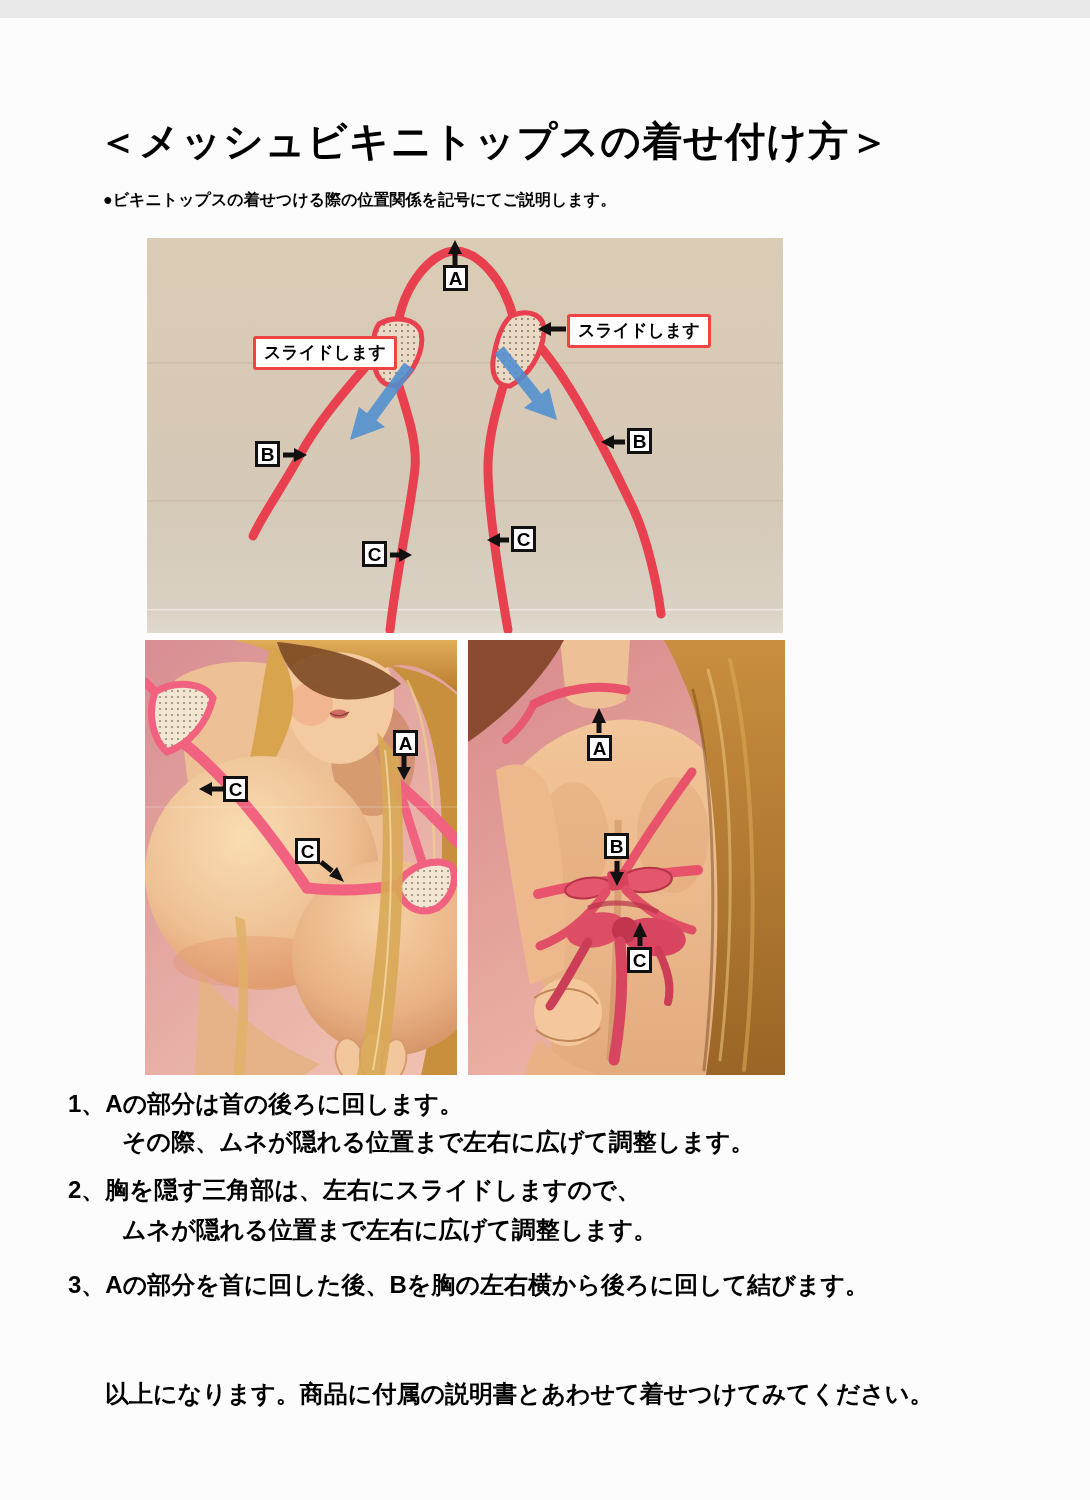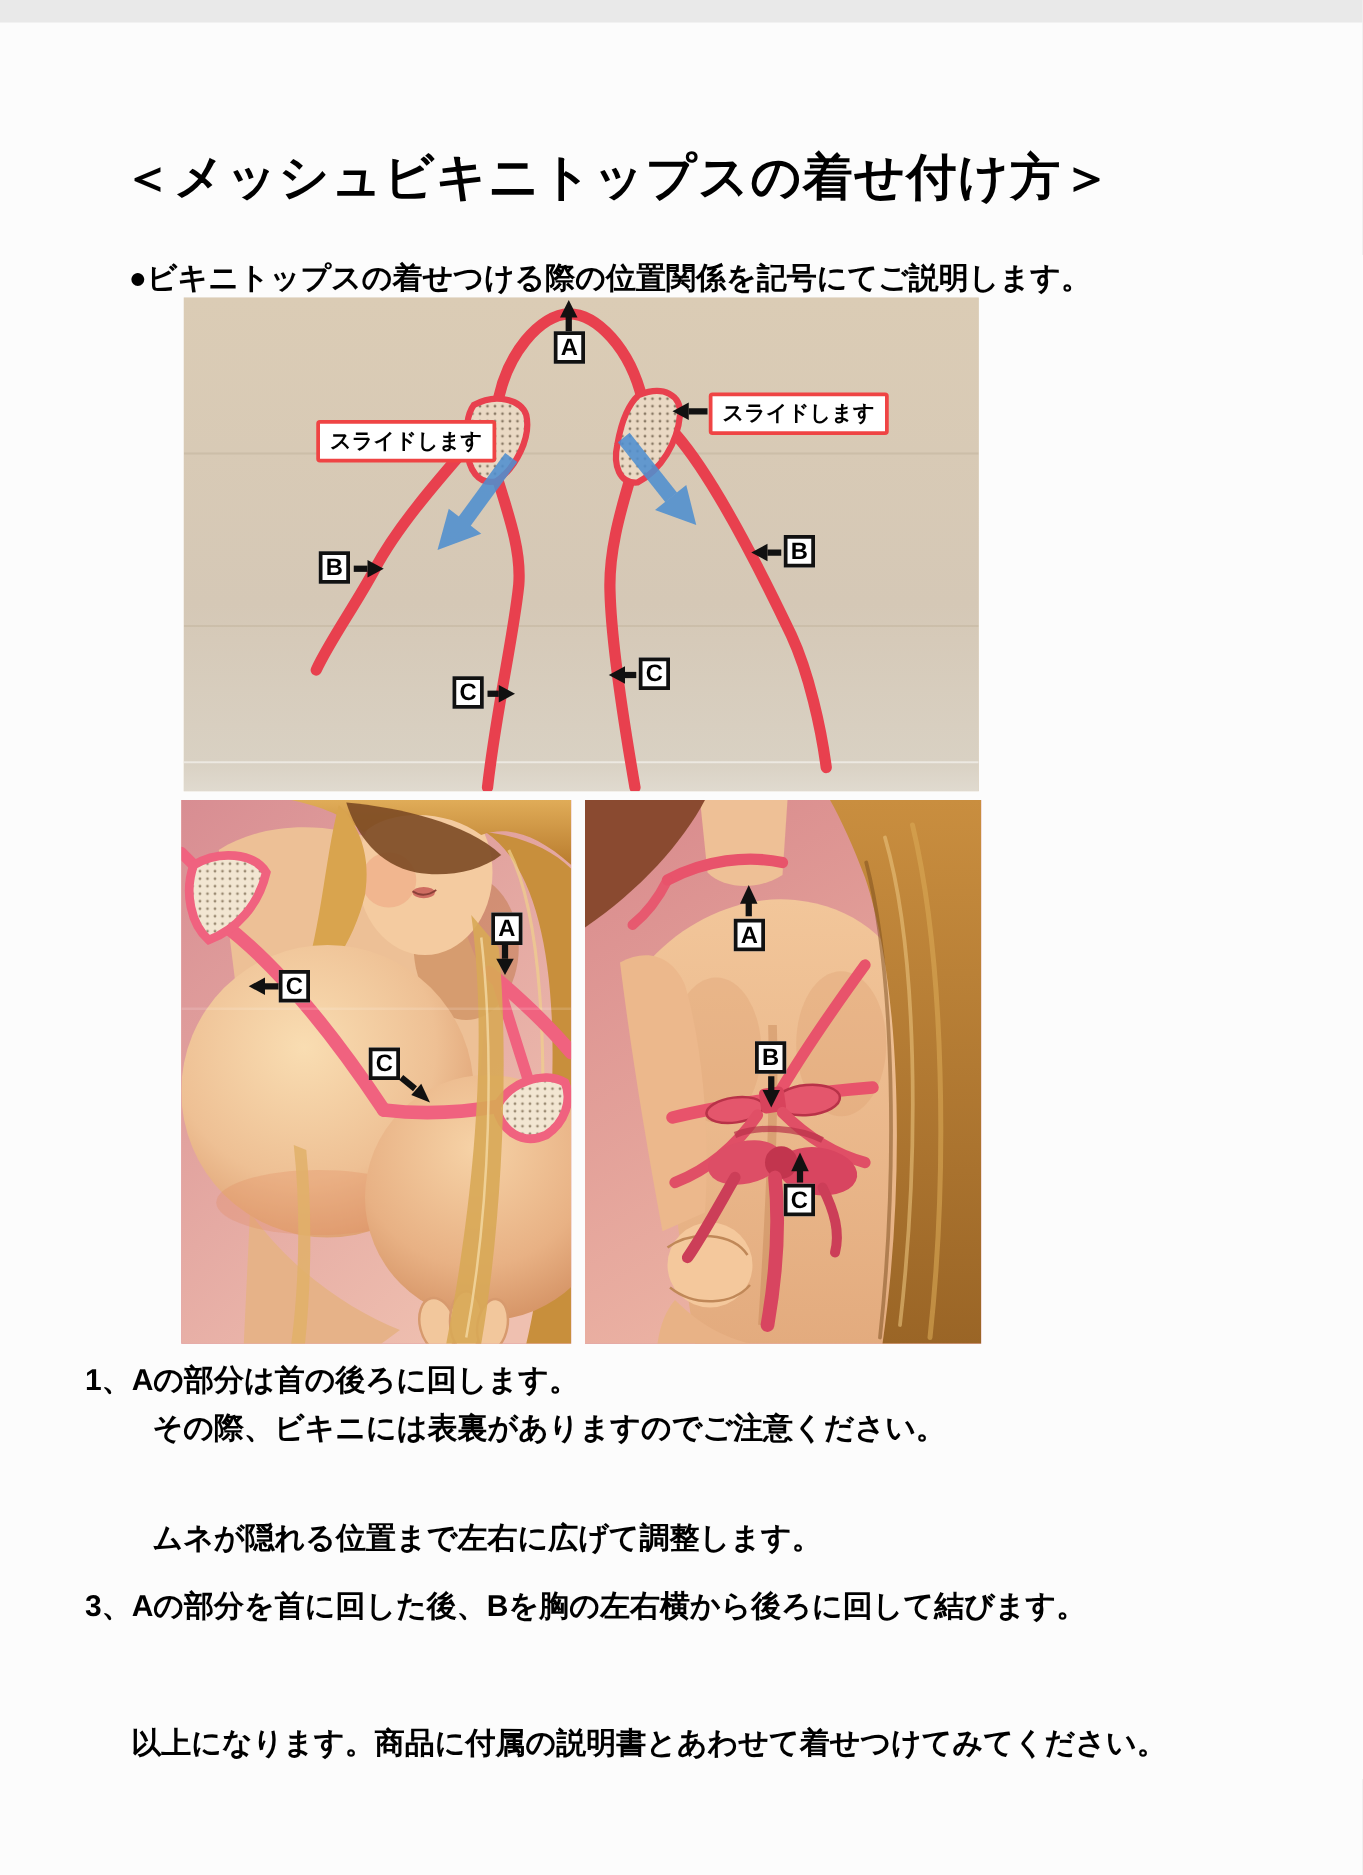--- a/index.html
+++ b/index.html
@@ -1,19 +1,19 @@
 <!DOCTYPE html>
 <html><head>
 <meta charset="utf-8">
 <style>
   html,body{margin:0;padding:0;background:#e9e9e9;}
   .page{position:relative;width:1090px;height:1500px;background:#fcfcfc;margin:18px auto;
         font-family:"Liberation Sans","DejaVu Sans",sans-serif;color:#000000;overflow:hidden;}
   .title{position:absolute;left:98px;top:96px;font-size:40px;font-weight:bold;letter-spacing:1px;white-space:nowrap;}
-  .intro{position:absolute;left:103px;top:188px;font-size:24px;font-weight:bold;white-space:nowrap;text-align:right;}
+  .intro{position:absolute;left:103px;top:172px;font-size:16px;font-weight:bold;white-space:nowrap;text-align:right;}
   .photo{position:absolute;overflow:hidden;}
   .photo svg{position:absolute;left:0;top:0;display:block;}
   #photo-flat{left:147px;top:220px;width:636px;height:395px;background:#d8c9b3;}
   #photo-front{left:145px;top:622px;width:312px;height:435px;background:#dd8e90;}
   #photo-back{left:468px;top:622px;width:317px;height:435px;background:#d98b8c;}
   .marker{position:absolute;width:25px;height:26px;background:#ffffff;border:3px solid #111;
           box-sizing:border-box;display:flex;align-items:center;justify-content:center;
           font-size:19px;font-weight:bold;line-height:1;z-index:5;}
   .note{position:absolute;background:#ffffff;border:3px solid #ef4444;border-radius:3px;
         font-size:17px;font-weight:bold;padding:2px 8px 3px 8px;white-space:nowrap;z-index:5;}
@@ -249,18 +249,19 @@
         <line x1="172" y1="306" x2="172" y2="295"></line>
           <polygon points="165,297 179,297 172,282" stroke="none"></polygon>
       </g>
     </svg>
     <div class="marker" style="left:119px;top:95px;">A</div>
     <div class="marker" style="left:136px;top:193px;">B</div>
     <div class="marker" style="left:159px;top:307px;">C</div>
   </div>
 
   <div class="step s0" style="top:1070px;">1、Aの部分は首の後ろに回します。</div>
-  <div class="step s1" style="top:1108px;">その際、ビキニには表裏がありますのでご注意ください。</div>
+  <div class="step s1" style="top:1108px;">その際、ムネが隠れる位置まで左右に広げて調整します。</div>
+  <div class="step s0" style="top:1156px;">2、胸を隠す三角部は、左右にスライドしますので、</div>
   <div class="step s1" style="top:1196px;">ムネが隠れる位置まで左右に広げて調整します。</div>
   <div class="step s0" style="top:1251px;">3、Aの部分を首に回した後、Bを胸の左右横から後ろに回して結びます。</div>
   <div class="step s2" style="top:1360px;font-family:Liberation Mono, monospace;">以上になります。商品に付属の説明書とあわせて着せつけてみてください。</div>
 
 </div>
 
 </body></html>

